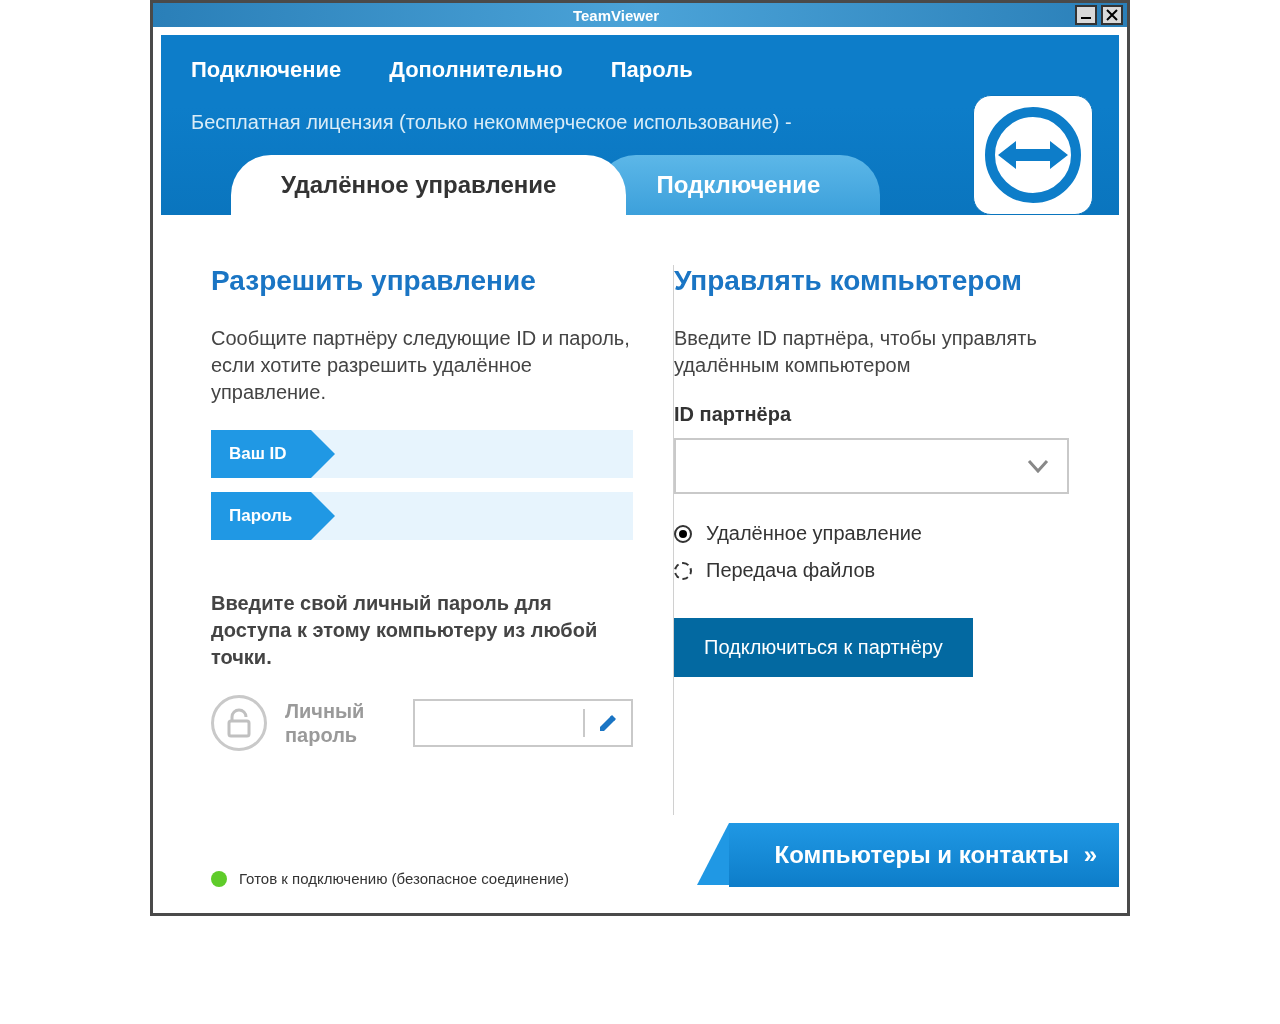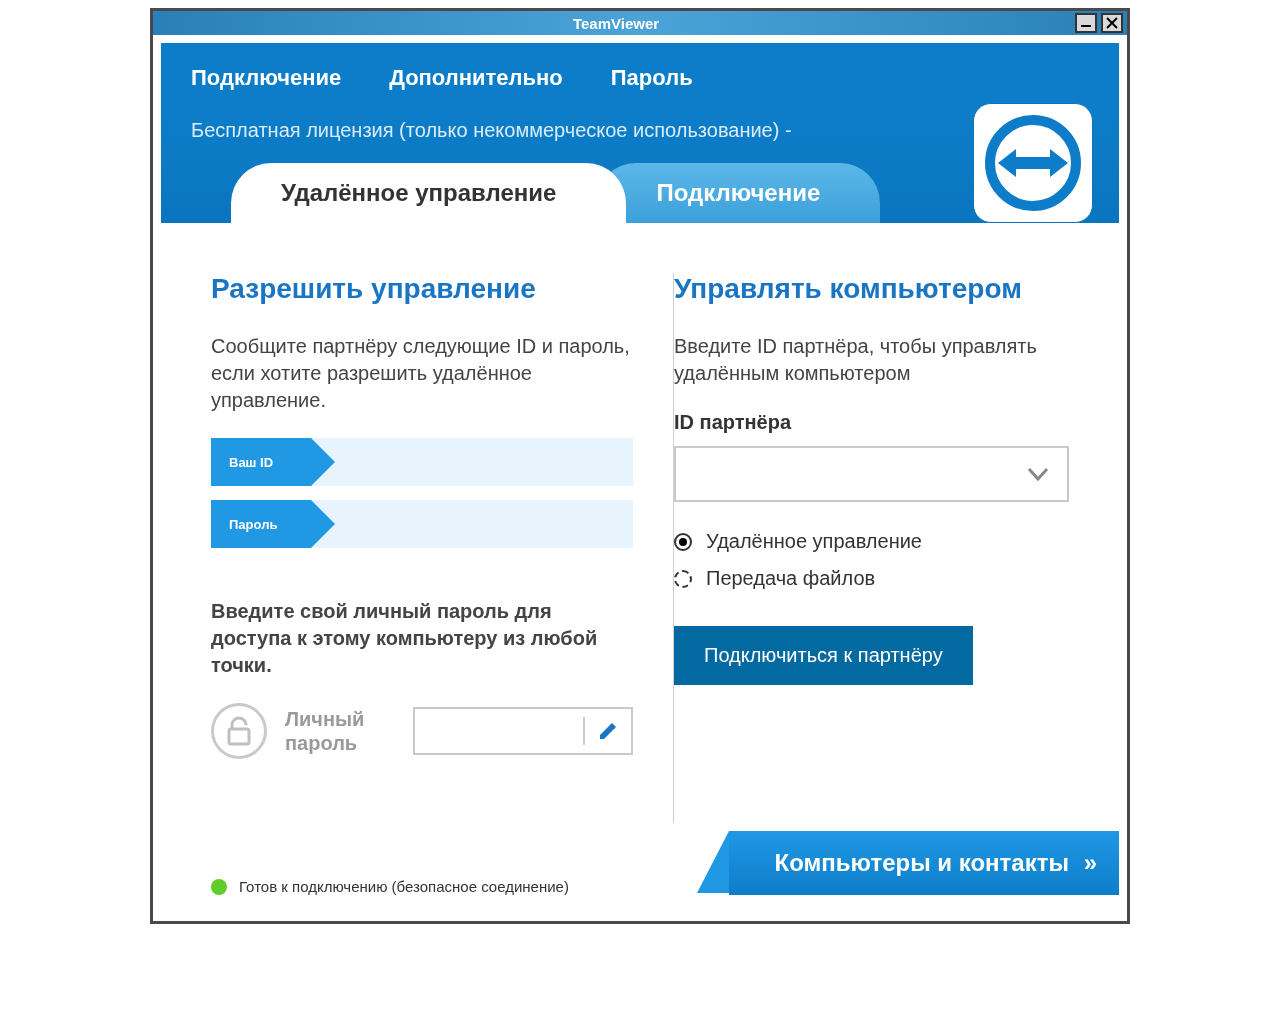--- a/index.html
+++ b/index.html
@@ -6,21 +6,21 @@
   body {
     font-family: Arial, Helvetica, sans-serif;
     background: #fff;
     width: 1280px;
     height: 1024px;
     overflow: hidden;
   }
   .window-frame {
     border: 3px solid #4a4a4a;
     width: 980px;
-    margin: 8px auto;
+    margin: 0 auto;
   }
   .titlebar {
     background: linear-gradient(to right, #2a7fb8, #4ba3d8, #2a7fb8);
     height: 24px;
     display: flex;
     align-items: center;
     justify-content: space-between;
     padding: 0 4px;
     color: #fff;
     font-size: 15px;
@@ -113,21 +113,21 @@
     display: flex;
     height: 48px;
     margin-bottom: 14px;
     background: #e7f4fd;
     position: relative;
   }
   .field-label {
     background: #2098e4;
     color: #fff;
     font-weight: bold;
-    font-size: 13px;
+    font-size: 17px;
     display: flex;
     align-items: center;
     padding: 0 18px;
     position: relative;
     min-width: 100px;
   }
   .field-label::after {
     content: "";
     position: absolute;
     right: -24px; top: 0;

